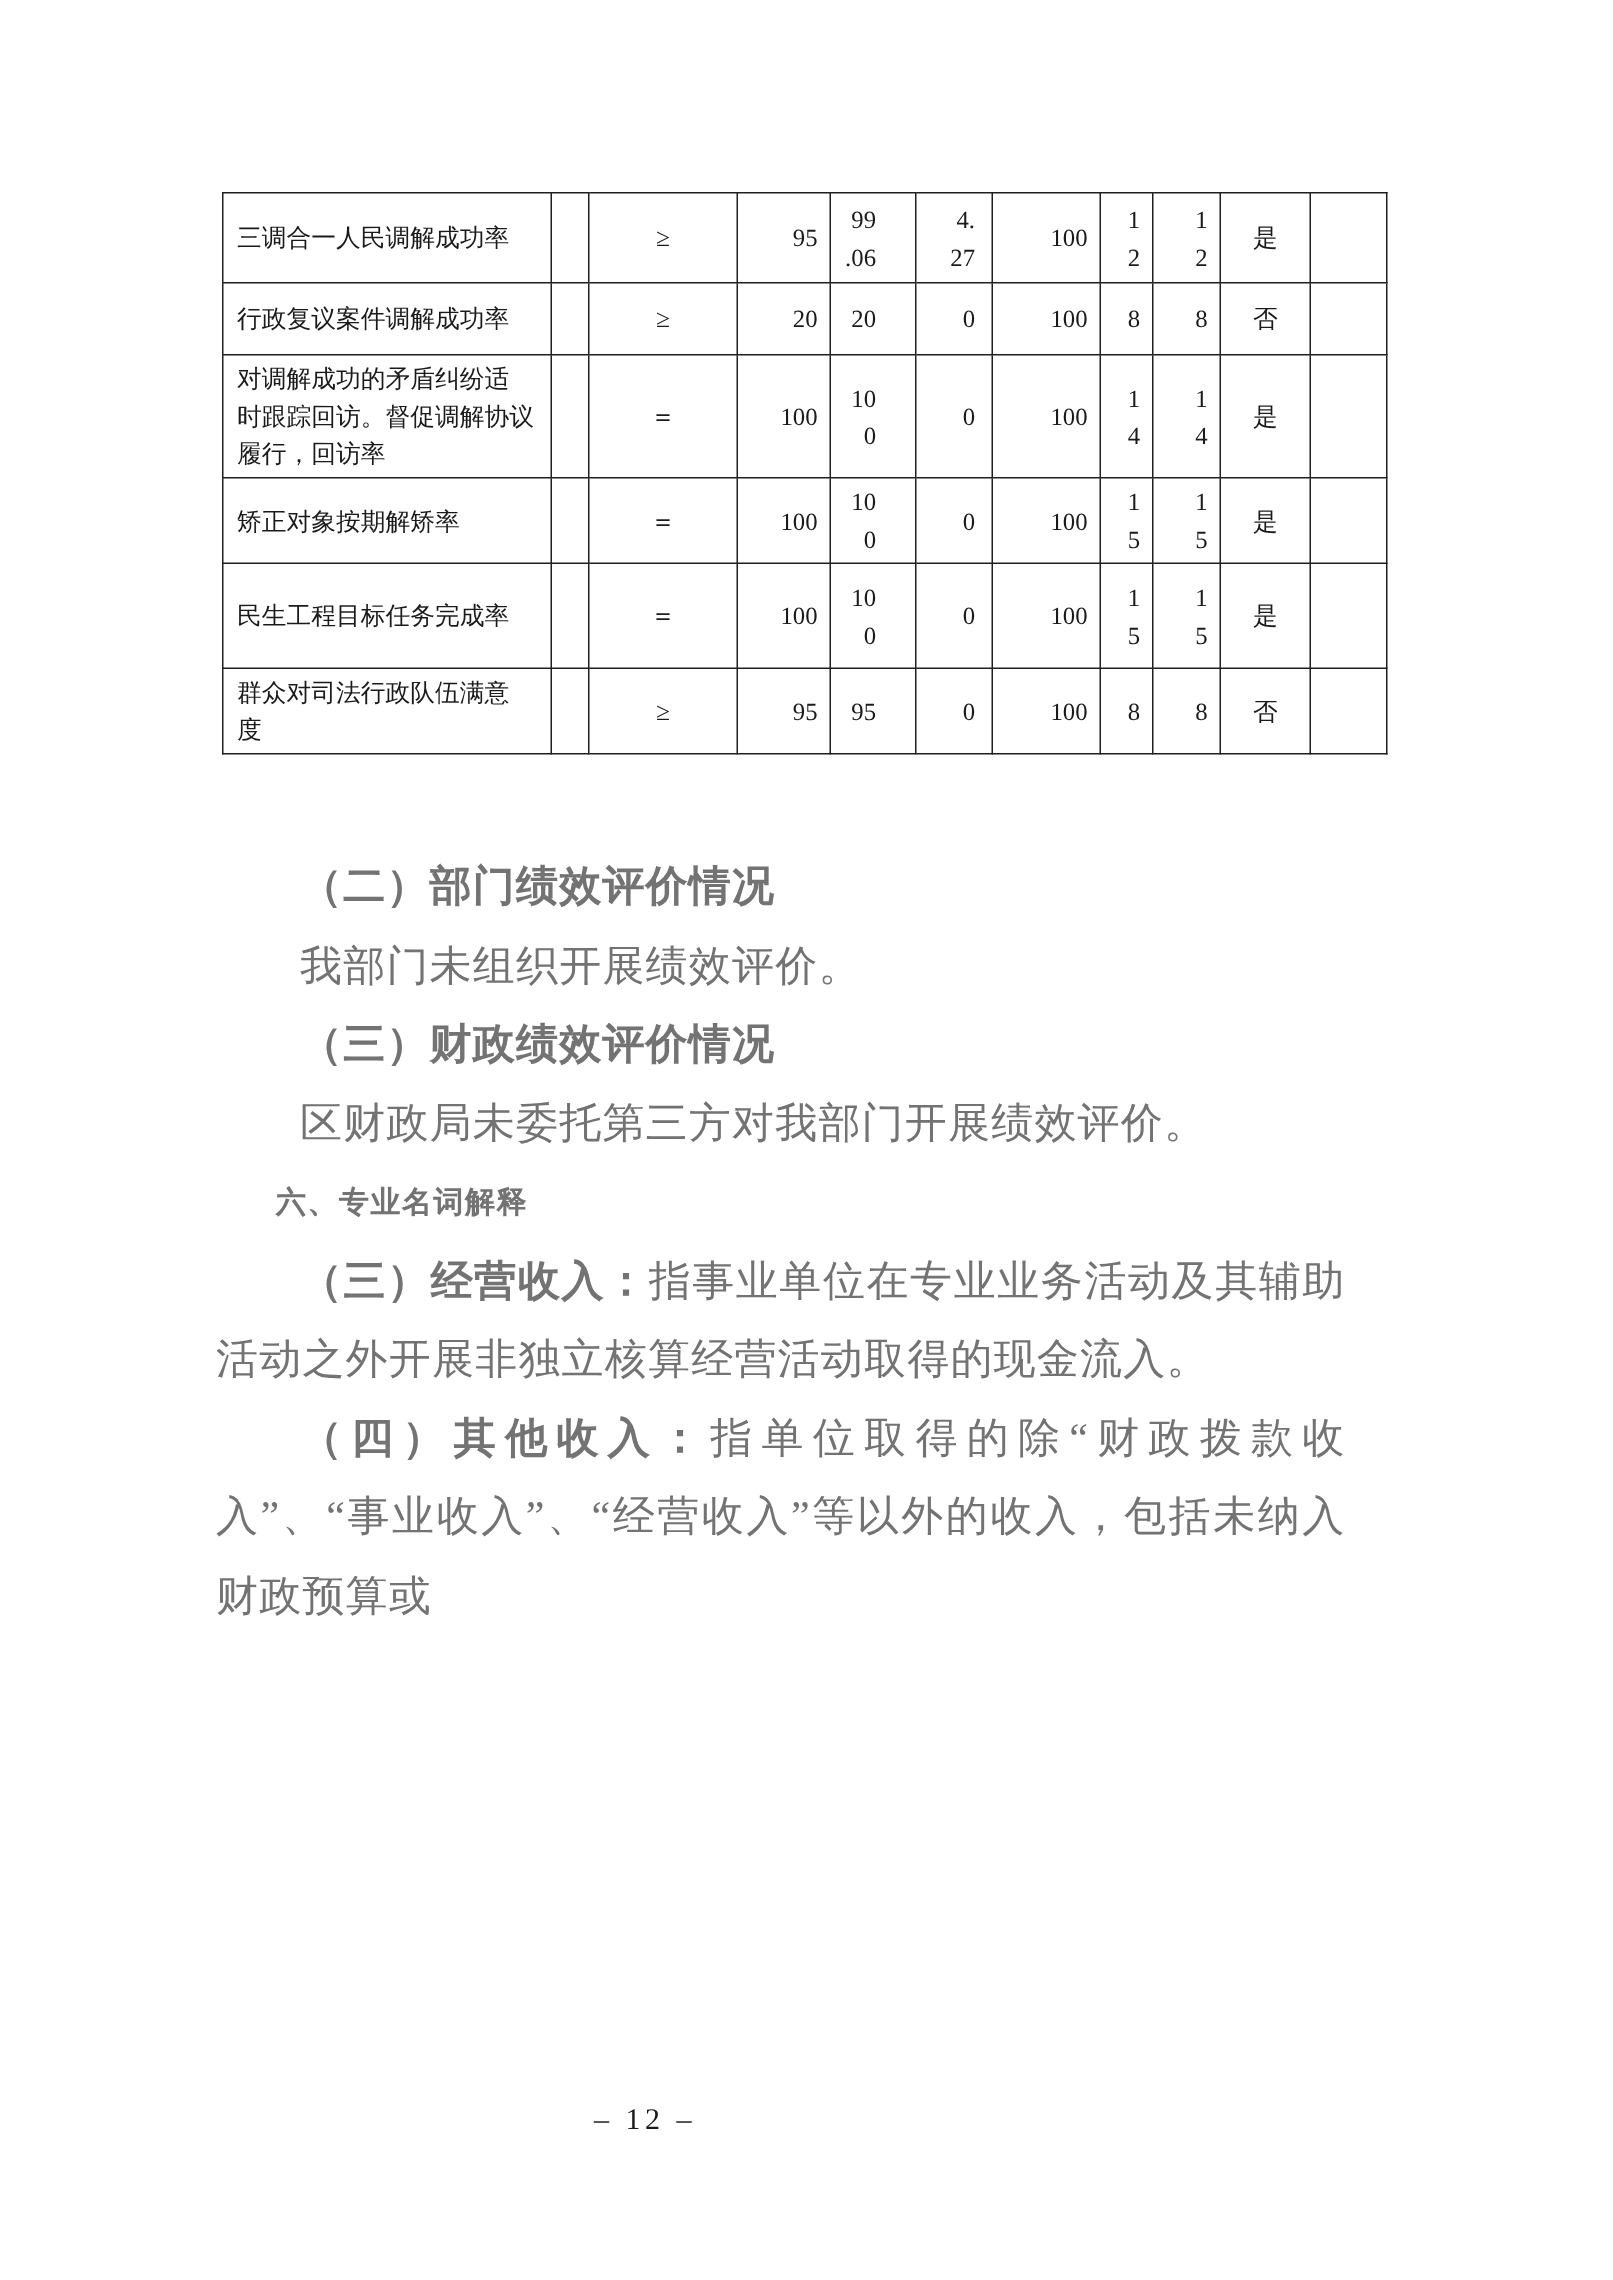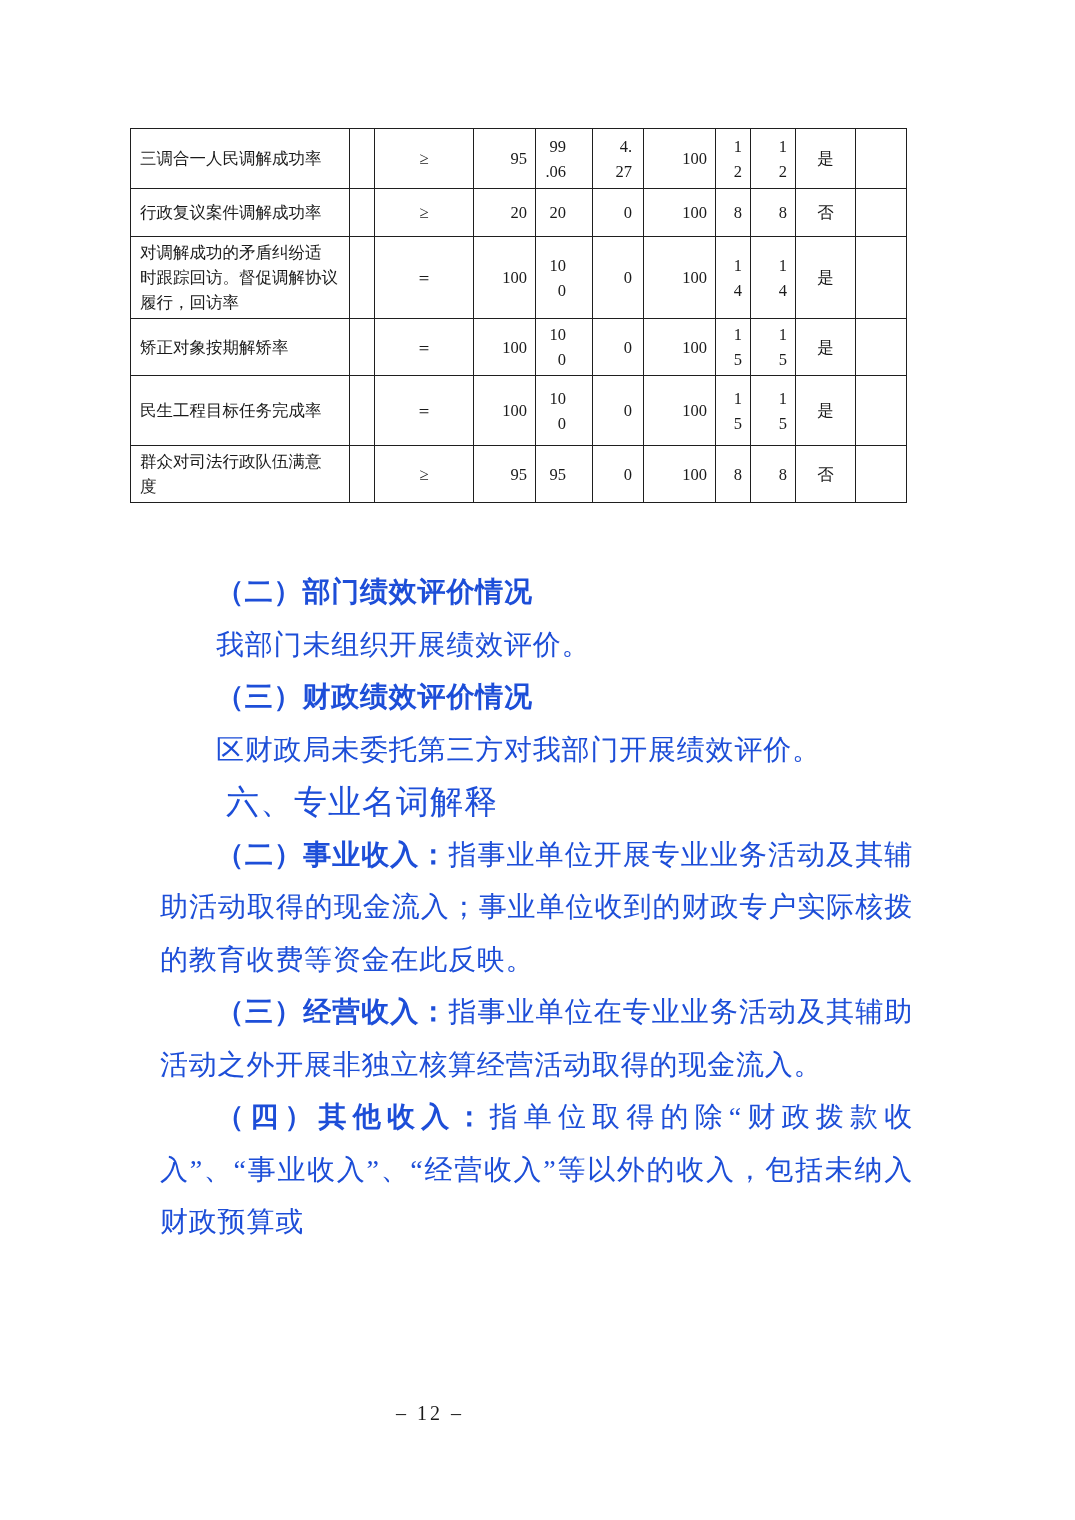--- a/index.html
+++ b/index.html
@@ -2,21 +2,21 @@
 <html><head>
 <meta charset="utf-8">
 <style>
   html,body{margin:0;padding:0;}
   body{
     width:1075px;height:1520px;background:#ffffff;position:relative;
     font-family:"Liberation Serif","DejaVu Serif",serif;color:#141414;
     overflow:hidden;
   }
   
-  .table-wrap{position:absolute;left:130px;top:128px;width:776px;}
+  .table-wrap{position:absolute;left:148px;top:128px;width:776px;}
   table{border-collapse:collapse;table-layout:fixed;width:776px;}
   col.c1{width:219px}col.c2{width:25px}col.c3{width:99px}col.c4{width:62px}
   col.c5{width:57px}col.c6{width:51px}col.c7{width:72px}col.c8{width:35px}
   col.c9{width:45px}col.c10{width:60px}col.c11{width:51px}
   td{
     border:1.5px solid #1f1f1f;vertical-align:middle;
     white-space:pre-line;font-size:16.5px;line-height:25px;
     padding:3px 0;color:#1a1a1a;
   }
   tbody tr:nth-child(1){height:60px}
@@ -26,29 +26,29 @@
   tbody tr:nth-child(5){height:70px}
   tbody tr:nth-child(6){height:55px}
   td.col-name{text-align:left;padding-left:9px;padding-right:4px;}
   td.col-symbol{text-align:center;font-size:17px;}
   td.col-target,td.col-rate,td.col-weight,td.col-score{text-align:right;padding-right:8px;}
   td.col-actual{text-align:right;padding-right:26px;}
   td.col-deviation{text-align:right;padding-right:11px;}
   td.col-flag{text-align:center;}
   
   .text-block{
-    position:absolute;left:160px;top:566px;width:753px;
+    position:absolute;left:144px;top:566px;width:753px;
     font-size:28px;line-height:52.5px;letter-spacing:0.8px;
-    text-align:justify;color:#1d4ed8;
+    text-align:justify;color:#737373;
   }
   .text-block p{margin:0;text-indent:2em;}
   .h-bold{font-weight:bold;}
   .h-heiti{
     font-family:"Liberation Sans","DejaVu Sans",sans-serif;
-    font-weight:normal;font-size:33px;letter-spacing:1px;
+    font-weight:bold;font-size:20px;letter-spacing:1px;
   }
   .term{font-weight:bold;}
   
   .page-num{
     position:absolute;top:1402px;left:0;width:860px;text-align:center;
     font-size:20px;letter-spacing:3px;color:#1a1a1a;
   }
 </style>
 </head>
 <body>
@@ -169,20 +169,19 @@
     </table>
   </div>
 
   <div class="text-block">
     <p class="h-bold">（二）部门绩效评价情况</p>
     <p>我部门未组织开展绩效评价。</p>
     <p class="h-bold">（三）财政绩效评价情况</p>
     <p>区财政局未委托第三方对我部门开展绩效评价。</p>
     <p class="h-heiti">六、专业名词解释</p>
 
-    <p><span class="term">（二）事业收入：</span><span>指事业单位开展专业业务活动及其辅助活动取得的现金流入；事业单位收到的财政专户实际核拨的教育收费等资金在此反映。</span></p>
     <p><span class="term">（三）经营收入：</span><span>指事业单位在专业业务活动及其辅助活动之外开展非独立核算经营活动取得的现金流入。</span></p>
     <p><span class="term">（四）其他收入：</span><span>指单位取得的除“财政拨款收入”、“事业收入”、“经营收入”等以外的收入，包括未纳入财政预算或</span></p>
   </div>
 
   <div class="page-num">–  12  –</div>
 
 </div>
 
 </body></html>

